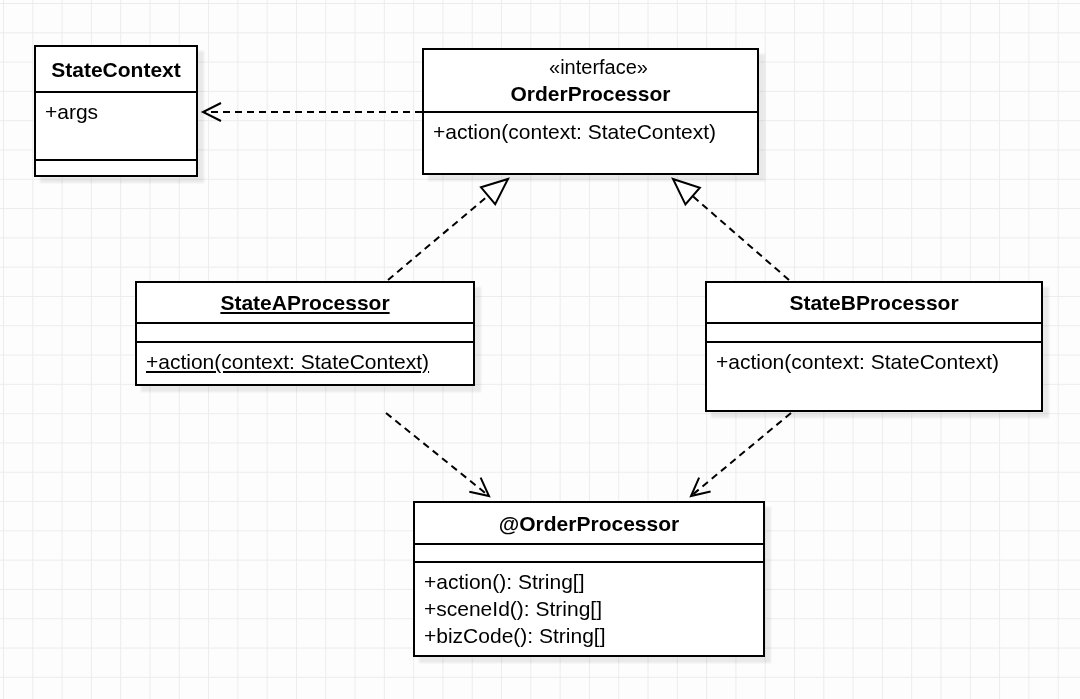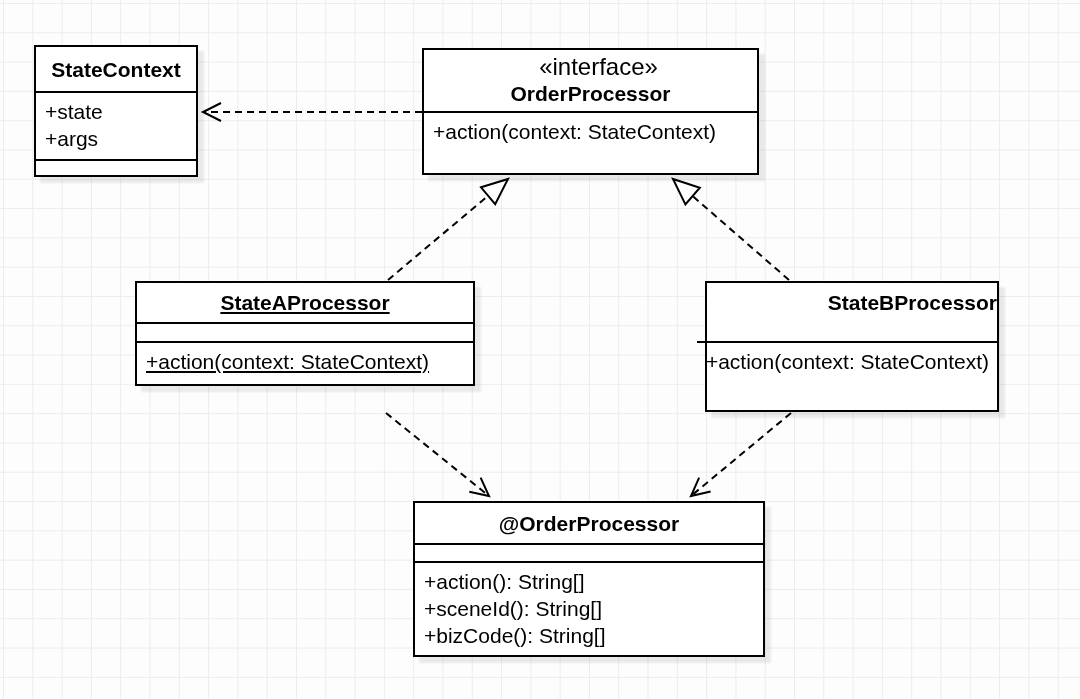--- a/index.html
+++ b/index.html
@@ -47,21 +47,21 @@
     justify-content: center;
     align-items: center;
     font-weight: bold;
     font-size: 21px;
     line-height: 27px;
     text-align: center;
     white-space: nowrap;
   }
   .uml-stereotype {
     font-weight: normal;
-    font-size: 24px;
+    font-size: 20px;
     line-height: 26px;
     margin-left: 16px;
   }
   .uml-compartment {
     box-sizing: border-box;
     border-top: 2px solid #000000;
     padding: 5px 8px 0 9px;
     font-size: 21px;
     line-height: 27px;
     white-space: nowrap;
@@ -90,21 +90,20 @@
     <line x1="789" y1="280" x2="673" y2="179" stroke="#000000" stroke-width="2" stroke-dasharray="7 5" marker-end="url(#hollowTriangle)"></line>
     <line x1="386" y1="413" x2="489" y2="496" stroke="#000000" stroke-width="2" stroke-dasharray="7 5" marker-end="url(#openArrow)"></line>
     <line x1="791" y1="413" x2="691" y2="496" stroke="#000000" stroke-width="2" stroke-dasharray="7 5" marker-end="url(#openArrow)"></line>
   </svg>
 
   <div class="uml-class" style="left:34px; top:45px; width:164px; height:132px;">
     <div class="uml-title" style="height:44px;">
       <span>StateContext</span>
     </div>
     <div class="uml-compartment grow">
-      <div class="member-row">+state</div>
       <div class="member-row">+args</div>
     </div>
     <div class="uml-compartment empty" style="height:16px; flex:none;"></div>
   </div>
 
   <div class="uml-class" style="left:422px; top:48px; width:337px; height:127px;">
     <div class="uml-title" style="height:61px;">
       <span class="uml-stereotype">«interface»</span>
       <span>OrderProcessor</span>
     </div>
@@ -116,21 +115,21 @@
   <div class="uml-class" style="left:135px; top:281px; width:340px; height:105px;text-decoration:underline;">
     <div class="uml-title" style="height:39px;">
       <span>StateAProcessor</span>
     </div>
     <div class="uml-compartment empty" style="height:19px; flex:none;"></div>
     <div class="uml-compartment grow">
       <div class="member-row">+action(context: StateContext)</div>
     </div>
   </div>
 
-  <div class="uml-class" style="left:705px; top:281px; width:294px; height:131px;align-items:flex-end;">
+  <div class="uml-class" style="left:705px; top:281px; width:338px; height:131px;">
     <div class="uml-title" style="height:39px;">
       <span>StateBProcessor</span>
     </div>
     <div class="uml-compartment empty" style="height:19px; flex:none;"></div>
     <div class="uml-compartment grow">
       <div class="member-row">+action(context: StateContext)</div>
     </div>
   </div>
 
   <div class="uml-class" style="left:413px; top:501px; width:352px; height:156px;">

